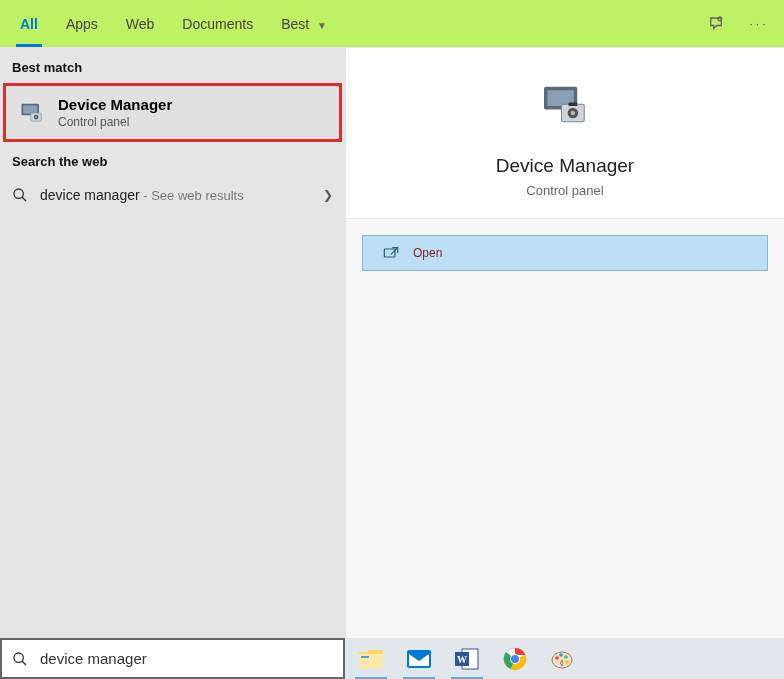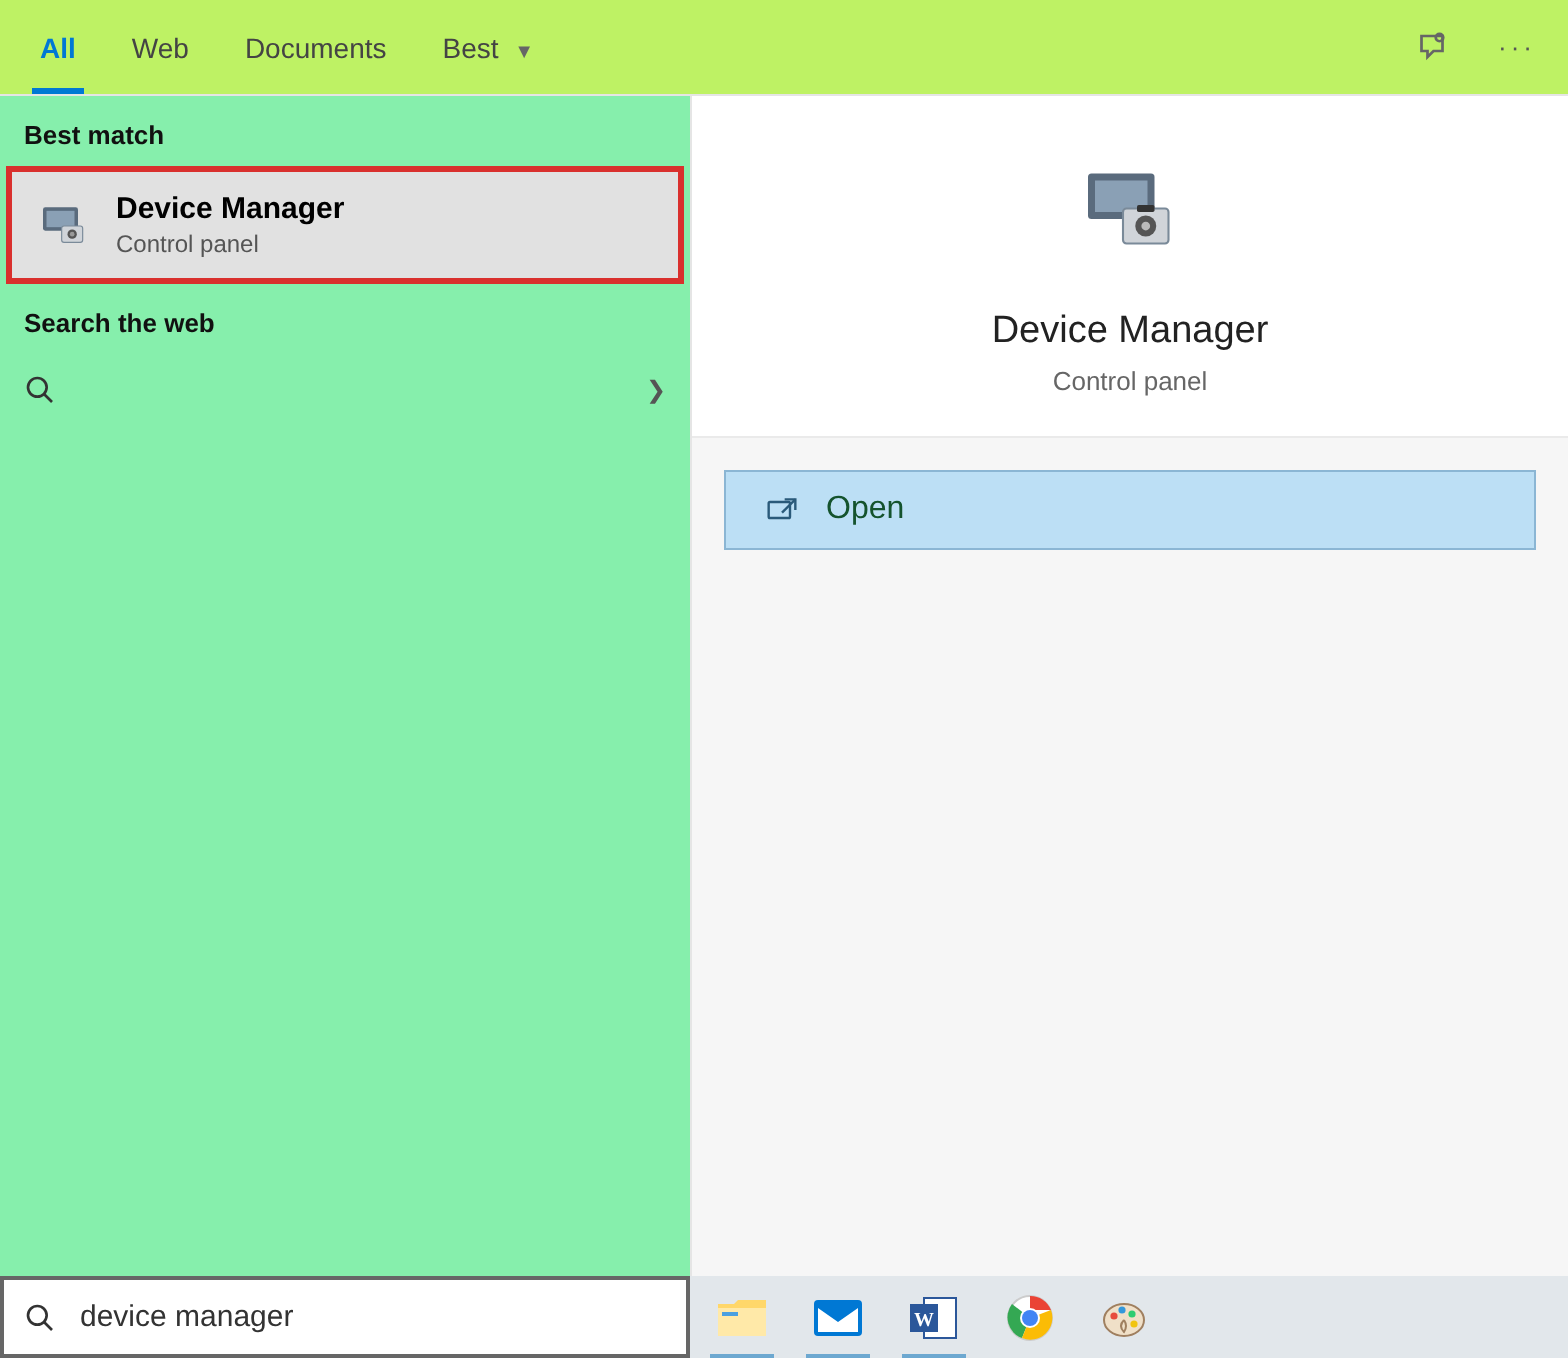--- a/index.html
+++ b/index.html
@@ -45,21 +45,21 @@
     .tab .chev { font-size: 10px; margin-left: 4px; color: #666; }
     .header-icons { display: flex; align-items: center; gap: 24px; padding-right: 10px; }
     .header-icon { width: 18px; height: 18px; color: #666; }
     .ellipsis { letter-spacing: 2px; color: #555; }
     .content {
       display: flex;
       height: 590px;
     }
     .left {
       width: 345px;
-      background: #86efac;
+      background: #e5e5e5;
       position: relative;
     }
     .section-label {
       font-size: 13px;
       font-weight: 600;
       padding: 12px 12px 8px;
       color: #111;
     }
     .best-match {
       display: flex;
@@ -123,21 +123,21 @@
     .action-row {
       display: flex;
       align-items: center;
       margin: 16px;
       padding: 10px 20px;
       background: #bcdff5;
       border: 1px solid #8bb6d4;
       cursor: pointer;
     }
     .action-row .open-icon { width: 16px; height: 14px; margin-right: 14px; color: #2a5a7a; }
-    .action-row .label { font-size: 16px; color: #14532d; }
+    .action-row .label { font-size: 12px; color: #7f1d1d; }
     .bottom {
       position: absolute;
       left: 0;
       bottom: 0;
       width: 784px;
       height: 41px;
       display: flex;
     }
     .search-box {
       width: 345px;
@@ -184,20 +184,21 @@
       height: 2px;
       background: #6da8d0;
     }
   </style>
 </head>
 <body>
 
 <div class="header">
   <div class="tabs">
     <div class="tab active">All</div>
+    <div class="tab">Apps</div>
     <div class="tab">Web</div>
     <div class="tab">Documents</div>
     <div class="tab">
       <span>Best</span>
       <span class="chev">▼</span>
     </div>
   </div>
   <div class="header-icons">
     <svg class="header-icon" viewBox="0 0 24 24" fill="none" stroke="currentColor" stroke-width="1.8">
       <path d="M12 2 L3 10 L3 20 L9 20 L9 14 L15 14 L15 20 L21 20 L21 10 Z" stroke="none"></path>
@@ -223,20 +224,23 @@
         <div class="title">Device Manager</div>
         <div class="subtitle">Control panel</div>
       </div>
     </div>
     <div class="section-label">Search the web</div>
     <div class="web-row">
       <svg class="mag" viewBox="0 0 24 24" fill="none" stroke="currentColor" stroke-width="2">
         <circle cx="10" cy="10" r="7"></circle>
         <line x1="15" y1="15" x2="21" y2="21"></line>
       </svg>
+      <span>
+        <span class="query">device manager</span><span class="hint"> - See web results</span>
+      </span>
       <span class="chev-right">❯</span>
     </div>
   </div>
 
   <div class="right">
     <div class="preview">
       <svg class="big-icon" viewBox="0 0 64 64">
         <rect x="8" y="10" width="38" height="26" rx="2" fill="#5a6b7d"></rect>
         <rect x="12" y="14" width="30" height="18" fill="#8aa0b5"></rect>
         <rect x="28" y="30" width="26" height="20" rx="2" fill="#d0d4d9" stroke="#7a8a99" stroke-width="1.2"></rect>

